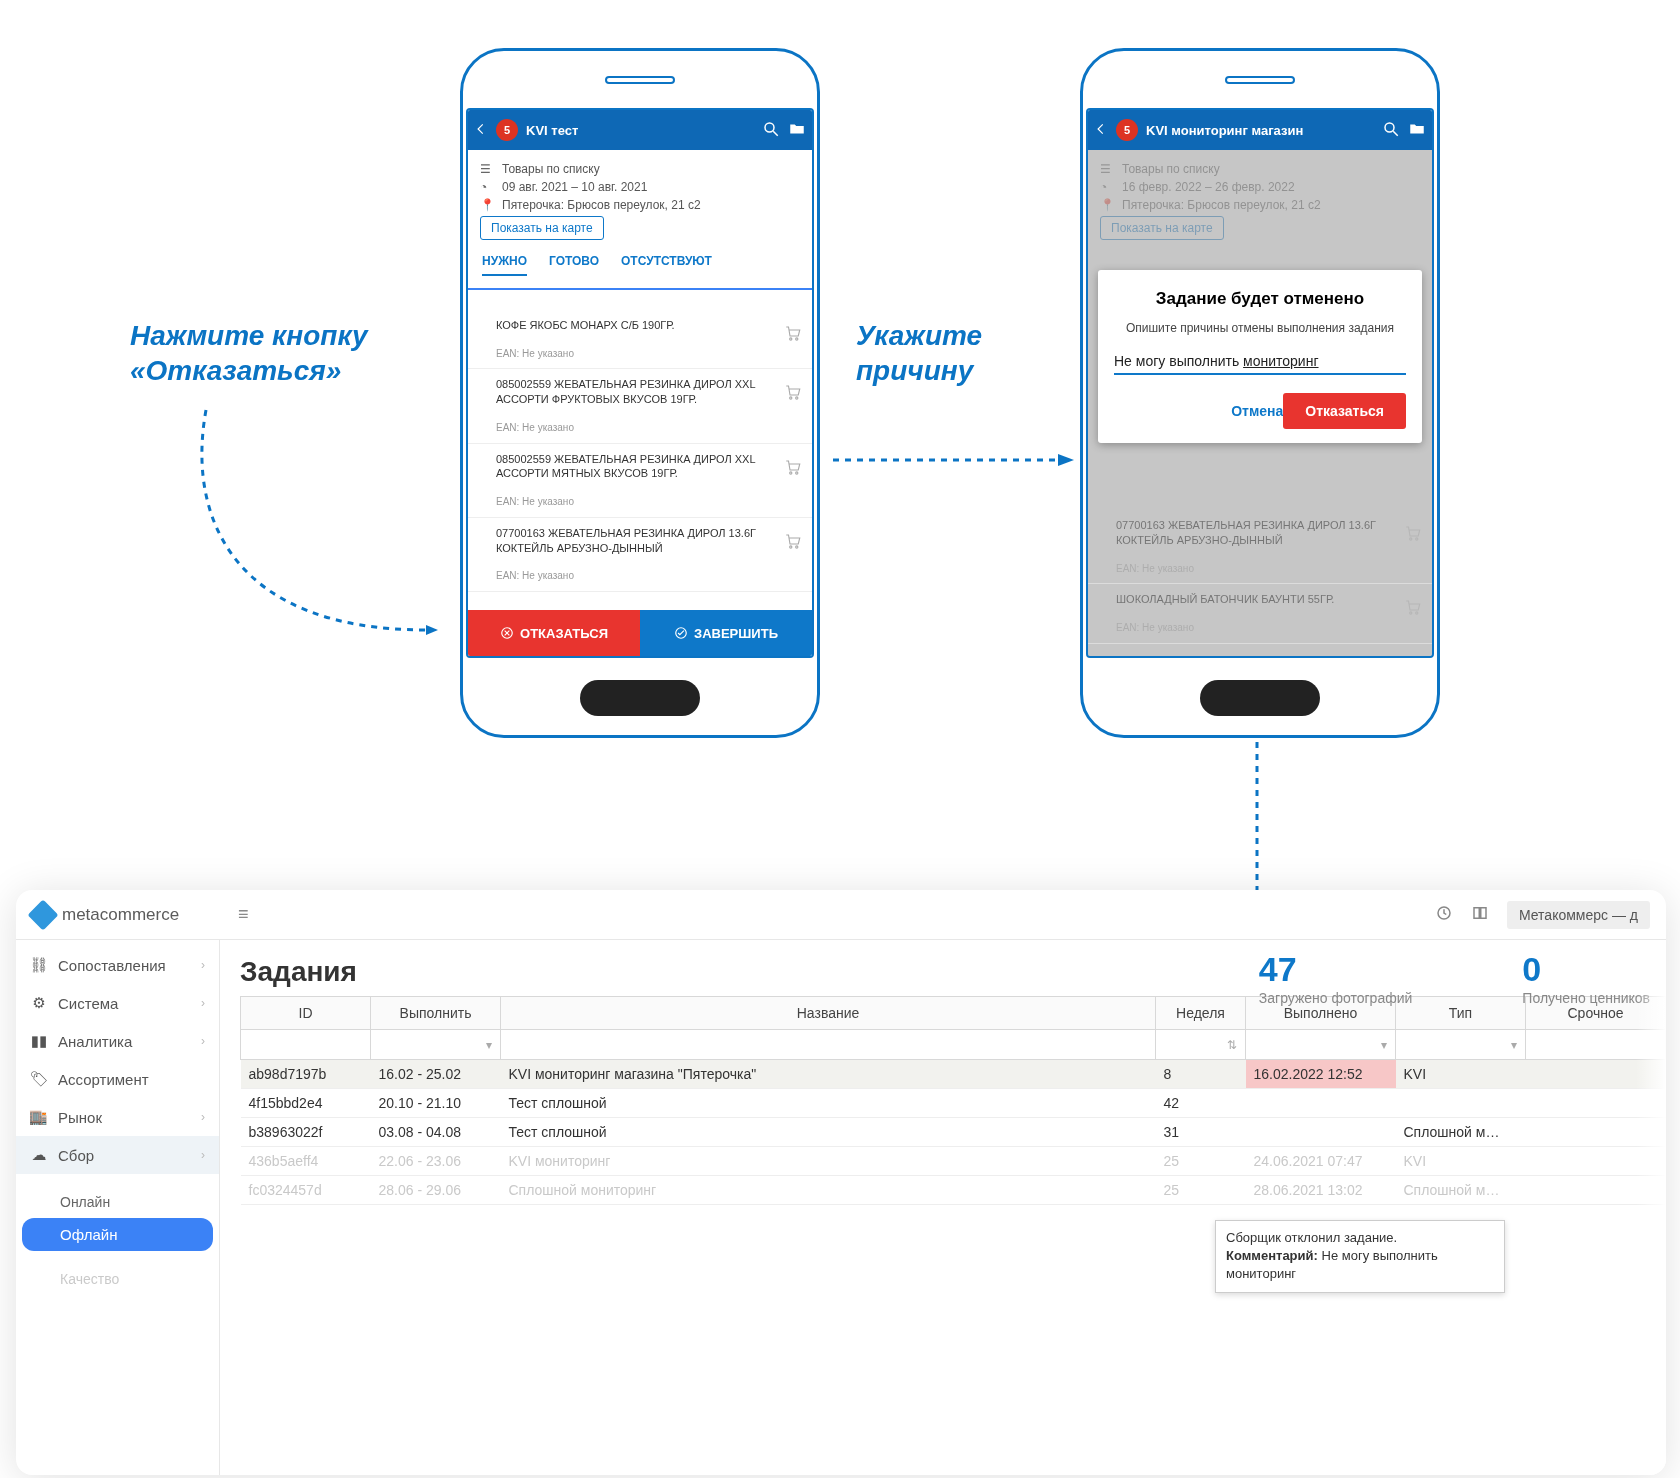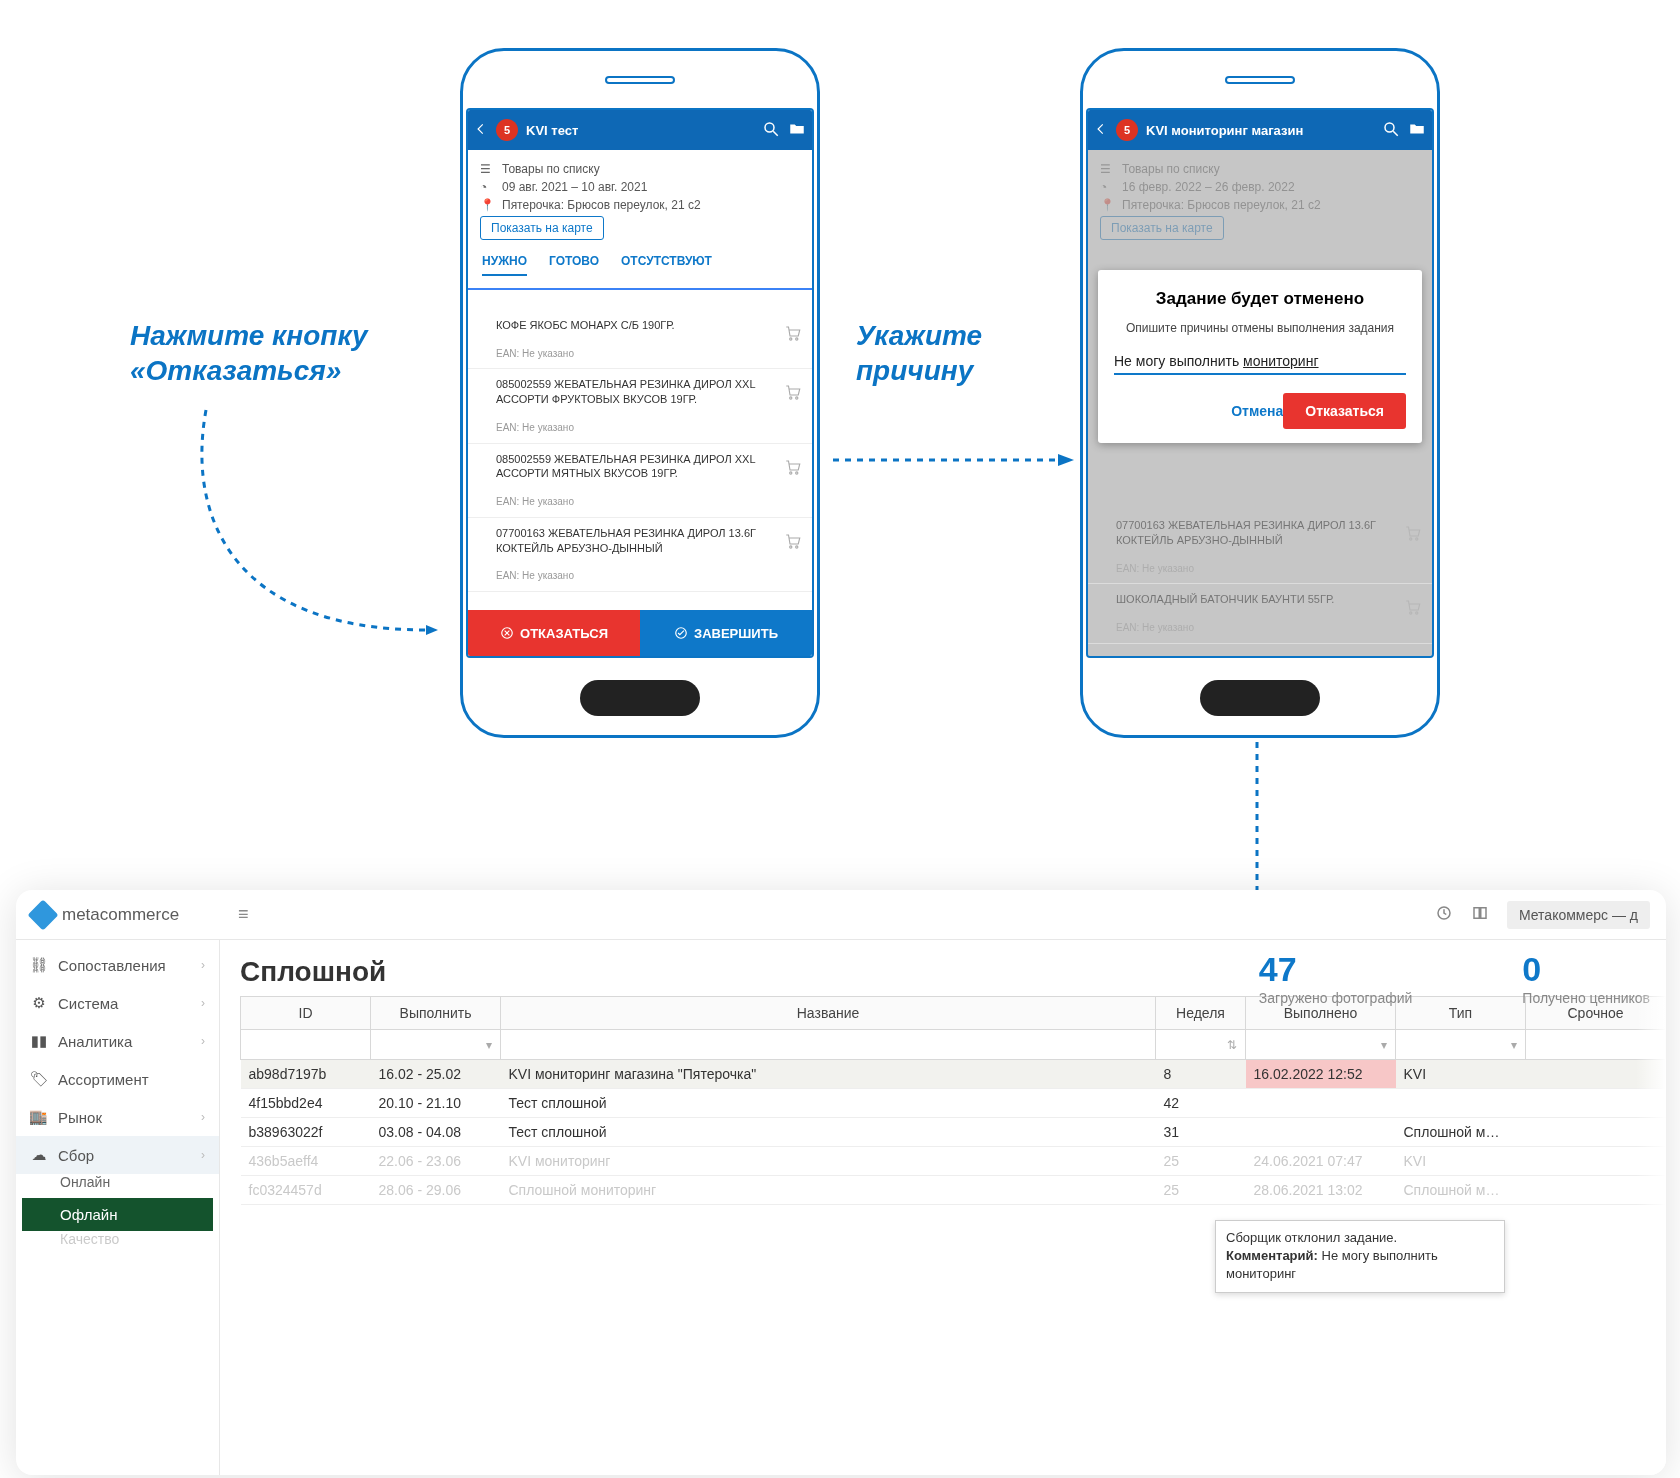--- a/index.html
+++ b/index.html
@@ -51,22 +51,22 @@
   .brand{display:flex;align-items:center;gap:8px;width:186px;color:#5b5b5b;font-size:17px}
   .brand .cube{width:22px;height:22px;background:#2f97dd;transform:rotate(45deg);border-radius:3px}
   .burger{color:#8a8a8a;font-size:18px}
   .top-right{margin-left:auto;display:flex;align-items:center;gap:18px;color:#777;font-size:14px}
   .top-right .chip{background:#eee;padding:6px 12px;border-radius:3px;color:#555}
   .dsk-body{display:flex;height:calc(100% - 50px)}
   .sidebar{width:204px;border-right:1px solid #e7e7e7;padding-top:6px;font-size:15px;color:#555}
   .sb-item{display:flex;align-items:center;gap:10px;padding:10px 14px;cursor:pointer}
   .sb-item .chev{margin-left:auto;color:#bbb;font-size:12px}
   .sb-item .ico{width:18px;display:inline-flex;justify-content:center;color:#555}
-  .sb-sub{padding:0 14px 8px 44px;font-size:14px;color:#666}
-  .sb-active{background:#14532d;color:#fff;border-radius:0;margin:0 6px;padding:8px 14px 8px 38px}
+  .sb-sub{padding:20px 14px 8px 44px;font-size:14px;color:#666}
+  .sb-active{background:#3b82f6;color:#fff;border-radius:12px;margin:0 6px;padding:8px 14px 8px 38px}
   .sb-group-active{background:#eef3f7}
   .main{flex:1;padding:16px 0 0 20px;position:relative;overflow:hidden}
   h1.page{font-size:28px;color:#333;font-weight:700;margin-bottom:8px}
   .stats{position:absolute;right:16px;top:10px;display:flex;gap:110px}
   .stat b{display:block;color:#0e78c9;font-size:34px;font-weight:700}
   .stat span{color:#888;font-size:14px}
   .toolbar{display:flex;gap:12px;margin:38px 0 12px}
   .tb-btn{font-size:14px;padding:7px 14px;border:1px solid #ccc;border-radius:3px;background:#fff;color:#aaa}
   .tb-apply{border-color:#0e78c9;color:#0e78c9;display:flex;align-items:center;gap:6px;font-weight:600}
 
@@ -300,21 +300,21 @@
         <div class="sb-item sb-group-active">
           <span class="ico">☁</span>
           <span>Сбор</span>
           <span class="chev">›</span>
         </div>
         <div class="sb-sub" style="">Онлайн</div>
         <div class="sb-active" style="">Офлайн</div>
         <div class="sb-sub" style="opacity:.35">Качество</div>
       </div>
     <div class="main">
-      <h1 class="page">Сплошной</h1>
+      <h1 class="page">Задания</h1>
       <div class="stats">
         <div class="stat"><b>47</b><span>Загружено фотографий</span></div>
         <div class="stat"><b>0</b><span>Получено ценников</span></div>
       </div>
       <table class="grid">
         <colgroup>
             <col style="width:130px">
             <col style="width:130px">
             <col>
             <col style="width:90px">

